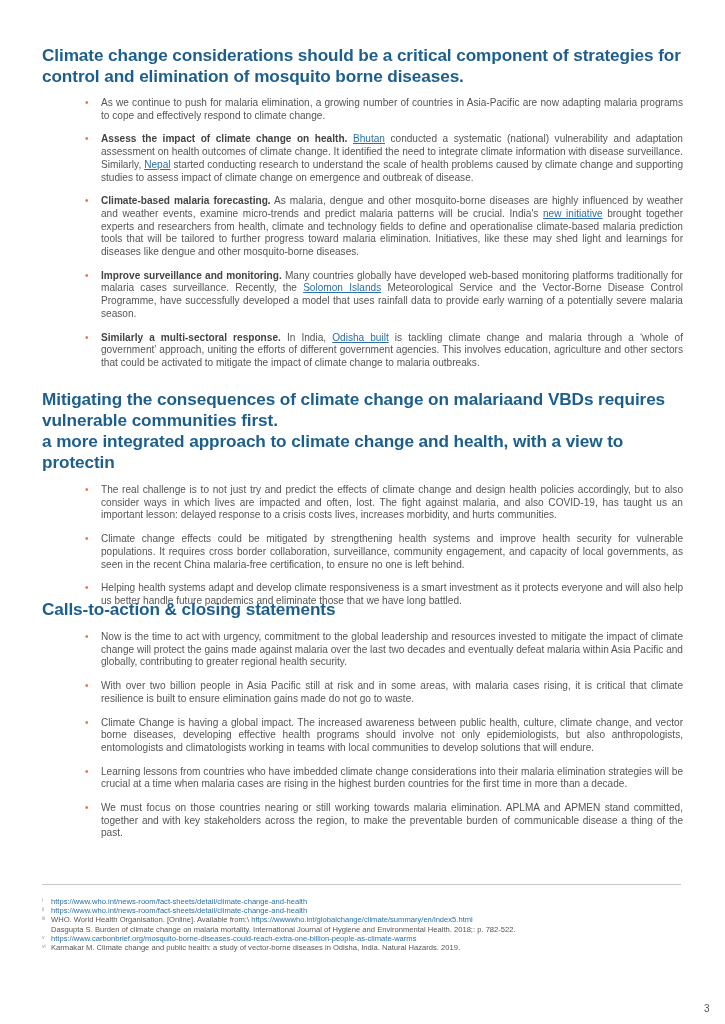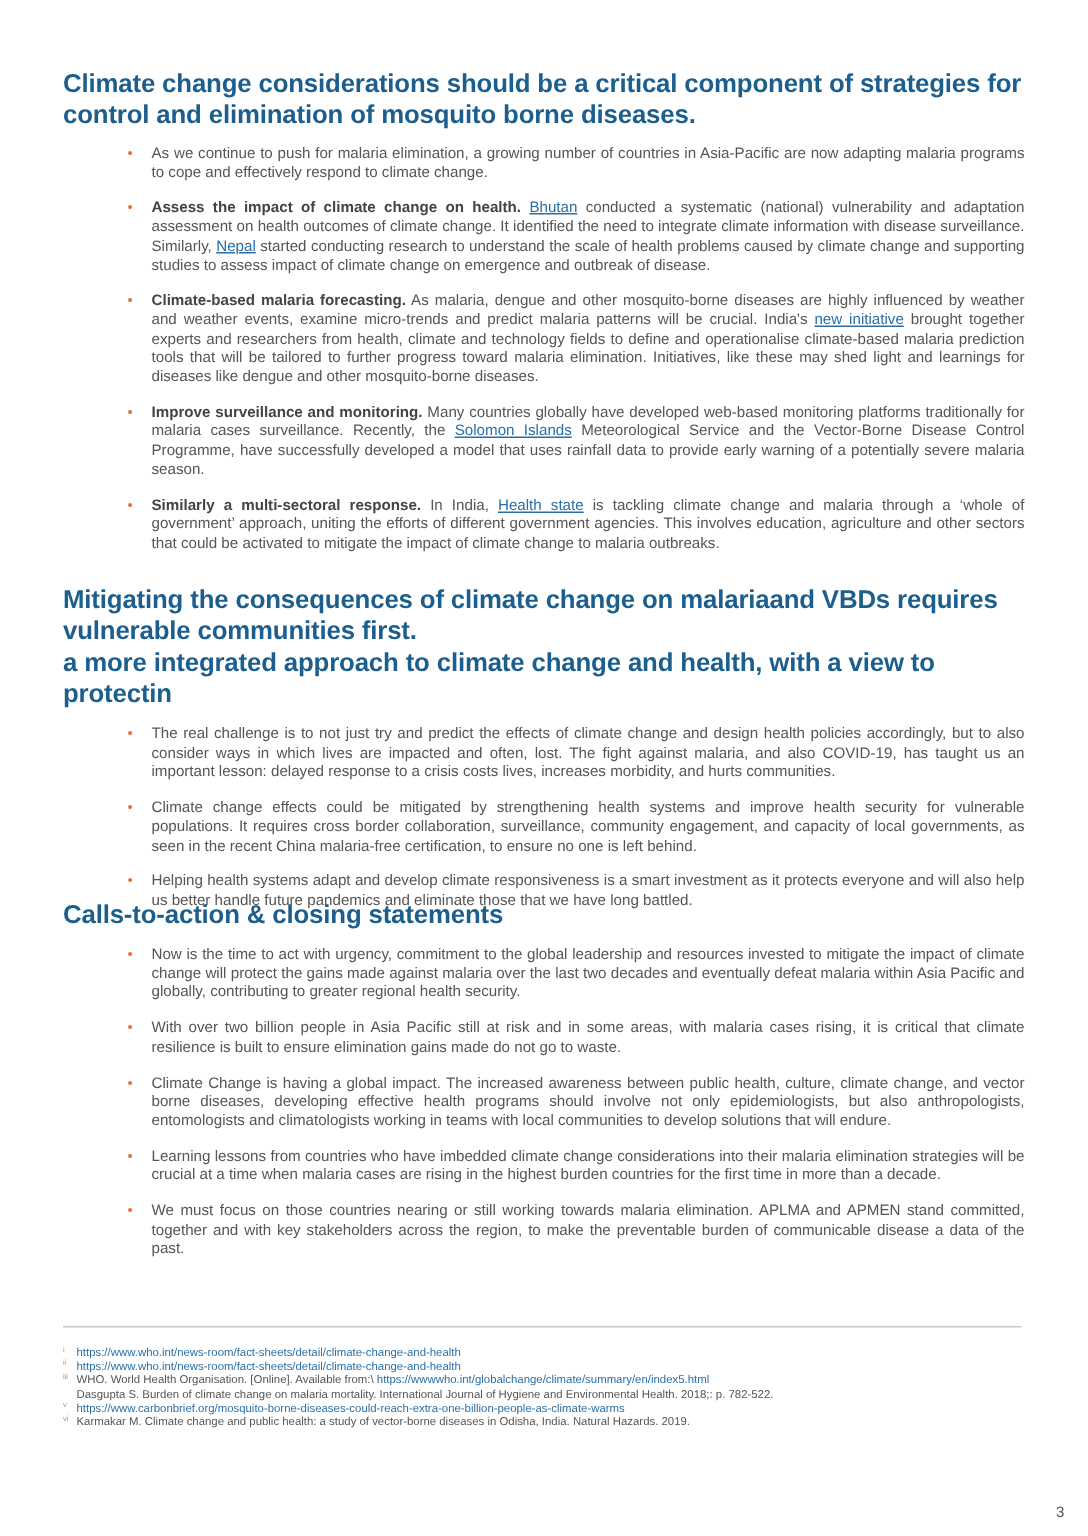--- a/index.html
+++ b/index.html
@@ -44,21 +44,21 @@
       <li style="margin-bottom:11px;">
         <span class="bullet">•</span>
         <b>Climate-based malaria forecasting.</b><span> As malaria, dengue and other mosquito-borne diseases are highly influenced by weather and weather events, examine micro-trends and predict malaria patterns will be crucial. India's </span><a class="lnk">new initiative</a><span> brought together experts and researchers from health, climate and technology fields to define and operationalise climate-based malaria prediction tools that will be tailored to further progress toward malaria elimination. Initiatives, like these may shed light and learnings for diseases like dengue and other mosquito-borne diseases.</span>
       </li>
       <li style="margin-bottom:11px;">
         <span class="bullet">•</span>
         <b>Improve surveillance and monitoring.</b><span> Many countries globally have developed web-based monitoring platforms traditionally for malaria cases surveillance. Recently, the </span><a class="lnk">Solomon Islands</a><span> Meteorological Service and the Vector-Borne Disease Control Programme, have successfully developed a model that uses rainfall data to provide early warning of a potentially severe malaria season.</span>
       </li>
       <li>
         <span class="bullet">•</span>
-        <b>Similarly a multi-sectoral response.</b><span> In India, </span><a class="lnk">Health state</a><span> is tackling climate change and malaria through a ‘whole of government’ approach, uniting the efforts of different government agencies. This involves education, agriculture and other sectors that could be activated to mitigate the impact of climate change to malaria outbreaks.</span>
+        <b>Similarly a multi-sectoral response.</b><span> In India, </span><a class="lnk">Odisha built</a><span> is tackling climate change and malaria through a ‘whole of government’ approach, uniting the efforts of different government agencies. This involves education, agriculture and other sectors that could be activated to mitigate the impact of climate change to malaria outbreaks.</span>
       </li>
     </ul>
   </div>
 
   <div class="section" style="top:389px;">
     <h2>
       <div>Mitigating the consequences of climate change on malariaand VBDs requires</div>
       <div>vulnerable communities first.</div>
       <div>a more integrated approach to climate change and health, with a view to protectin</div>
     </h2>
@@ -94,21 +94,21 @@
       <li style="margin-bottom:11px;">
         <span class="bullet">•</span>
         <span>Climate Change is having a global impact. The increased awareness between public health, culture, climate change, and vector borne diseases, developing effective health programs should involve not only epidemiologists, but also anthropologists, entomologists and climatologists working in teams with local communities to develop solutions that will endure.</span>
       </li>
       <li style="margin-bottom:11px;">
         <span class="bullet">•</span>
         <span>Learning lessons from countries who have imbedded climate change considerations into their malaria elimination strategies will be crucial at a time when malaria cases are rising in the highest burden countries for the first time in more than a decade.</span>
       </li>
       <li>
         <span class="bullet">•</span>
-        <span>We must focus on those countries nearing or still working towards malaria elimination. APLMA and APMEN stand committed, together and with key stakeholders across the region, to make the preventable burden of communicable disease a data of the past.</span>
+        <span>We must focus on those countries nearing or still working towards malaria elimination. APLMA and APMEN stand committed, together and with key stakeholders across the region, to make the preventable burden of communicable disease a thing of the past.</span>
       </li>
     </ul>
   </div>
 
   <div class="sep"></div>
 
   <div class="fn">
     <div class="fn-row">
       <span class="mark">i</span>
       <span></span><span class="url">https://www.who.int/news-room/fact-sheets/detail/climate-change-and-health</span>

